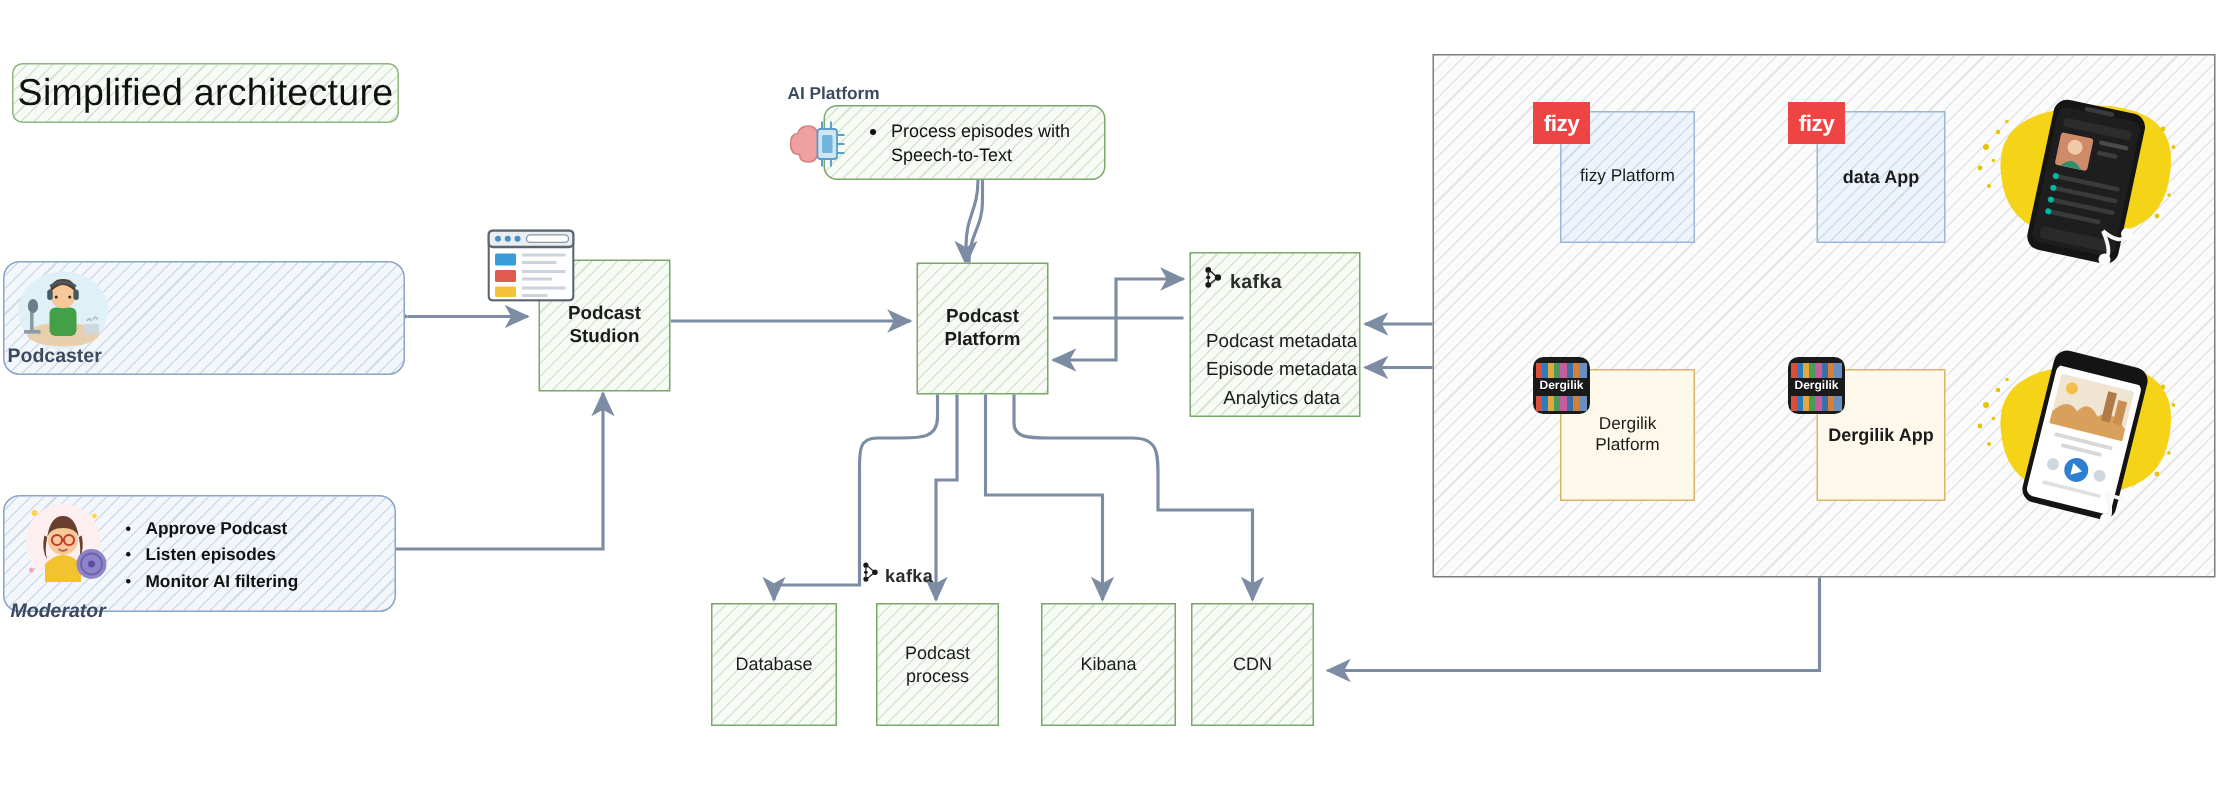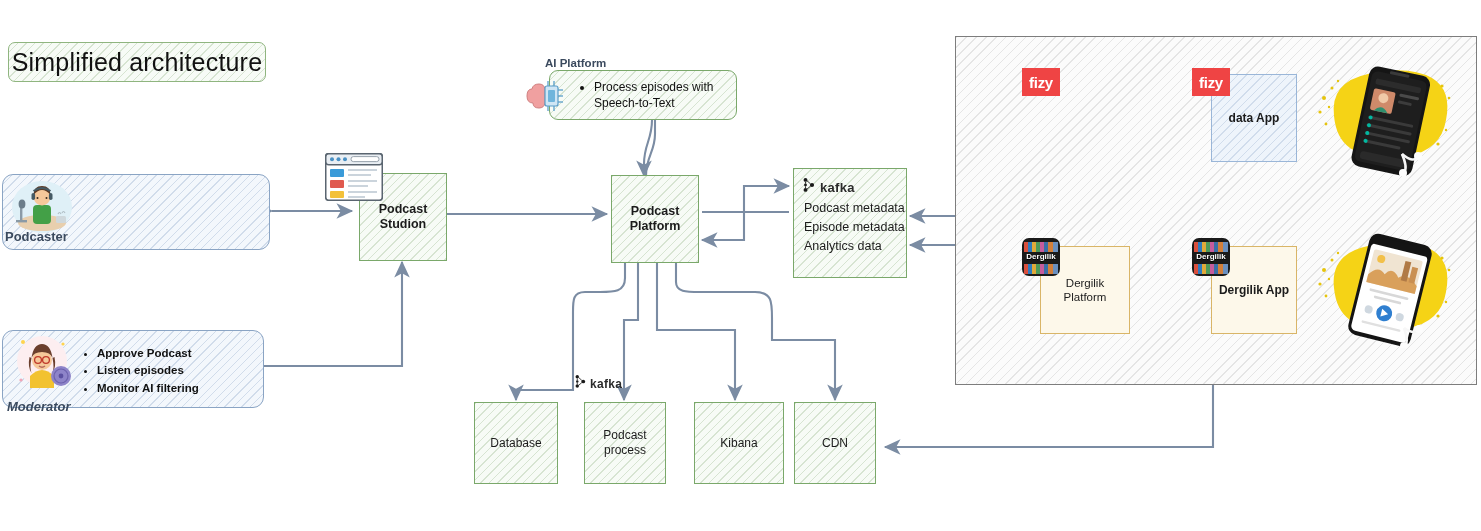--- a/index.html
+++ b/index.html
@@ -109,35 +109,35 @@
     font-weight: bold;
     color: #3b4a5e;
     white-space: nowrap;
   }
   .section-label {
     position: absolute;
     font-size: 11.5px;
     font-weight: bold;
     color: #3b4a5e;
     white-space: nowrap;
-    margin-left: 20px;
   }
   .kafka-word {
     font-size: 13px;
     color: #2b2b2b;
     font-weight: 600;
     letter-spacing: 0.3px;
   }
   .meta-lines {
     position: absolute;
-    left: 10px; top: 30px;
+    left: 10px; top: 49px;
     font-size: 12.5px;
     color: #1b1b1b;
     line-height: 1.52;
     white-space: nowrap;
+    text-align: center;
   }
   .brand-chip {
     position: absolute;
     background: #ef4444;
     color: #ffffff;
     font-weight: bold;
     display: flex;
     align-items: center;
     justify-content: center;
     font-size: 15px;
@@ -385,20 +385,25 @@
   </div>
 
   <div class="abs box-green hatch-green" style="left:794px; top:402px; width:82px; height:82px;">
     <div class="node-label" style="font-size:12px;">
       <div>CDN</div>
     </div>
   </div>
 
   <div class="abs panel-box hatch-grey" style="left:955px; top:36px; width:522px; height:349px;"></div>
 
+  <div class="abs box-blue-fill" style="left:1040px; top:74px; width:90px; height:88px;">
+    <div class="node-label" style="font-size:11.5px;">
+      <div>fizy Platform</div>
+    </div>
+  </div>
   <div class="brand-chip" style="left:1022px; top:68px; width:38px; height:28px;">
     <span>fizy</span>
   </div>
 
   <div class="abs box-blue-fill" style="left:1211px; top:74px; width:86px; height:88px;">
     <div class="node-label lbl-bold" style="font-size:12px;">
       <div>data App</div>
     </div>
   </div>
   <div class="brand-chip" style="left:1192px; top:68px; width:38px; height:28px;">

